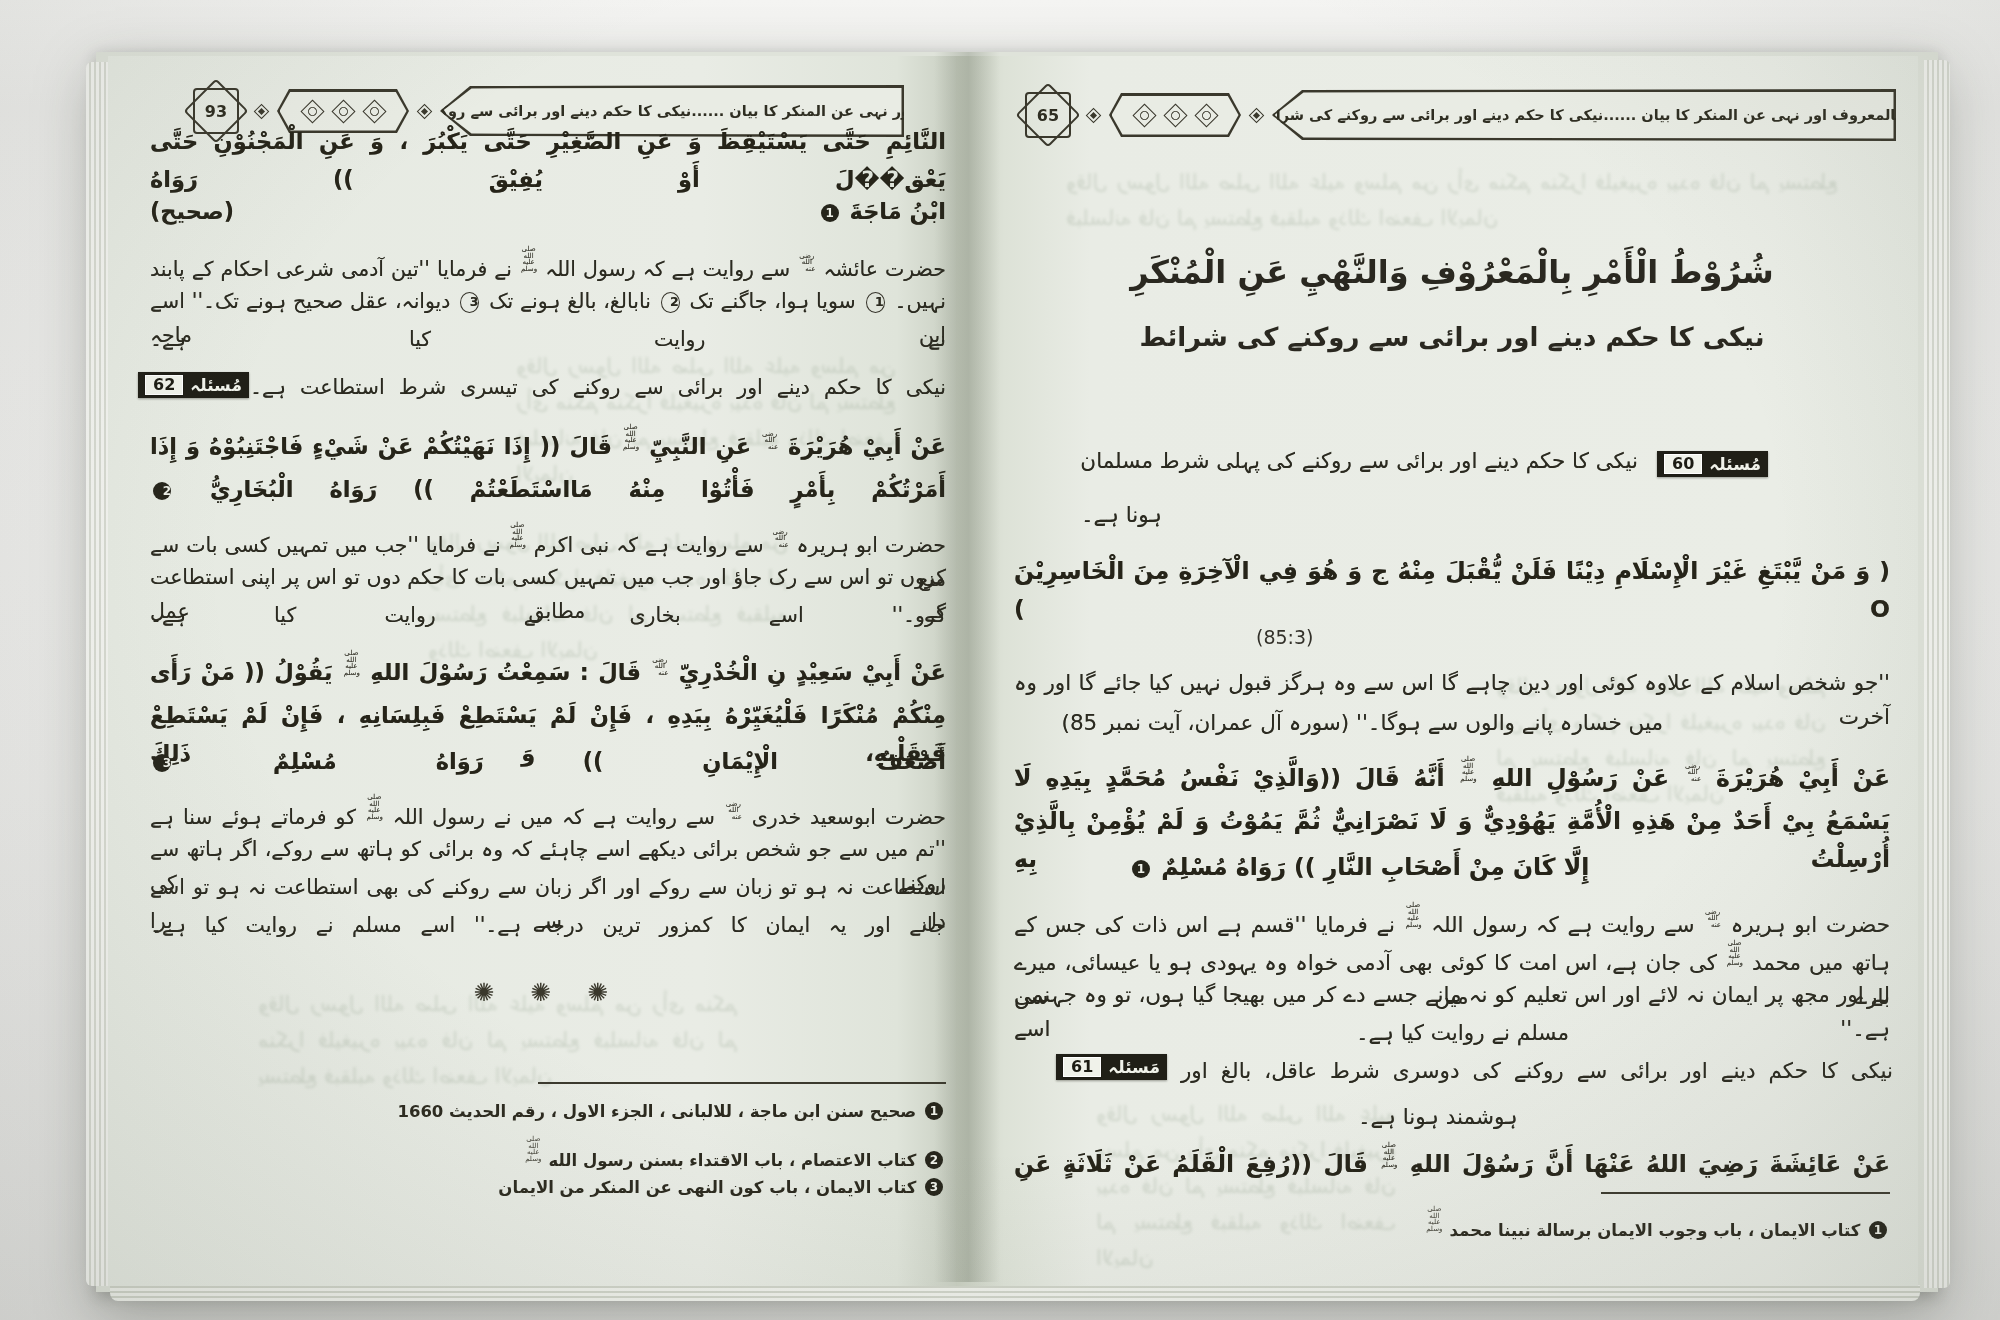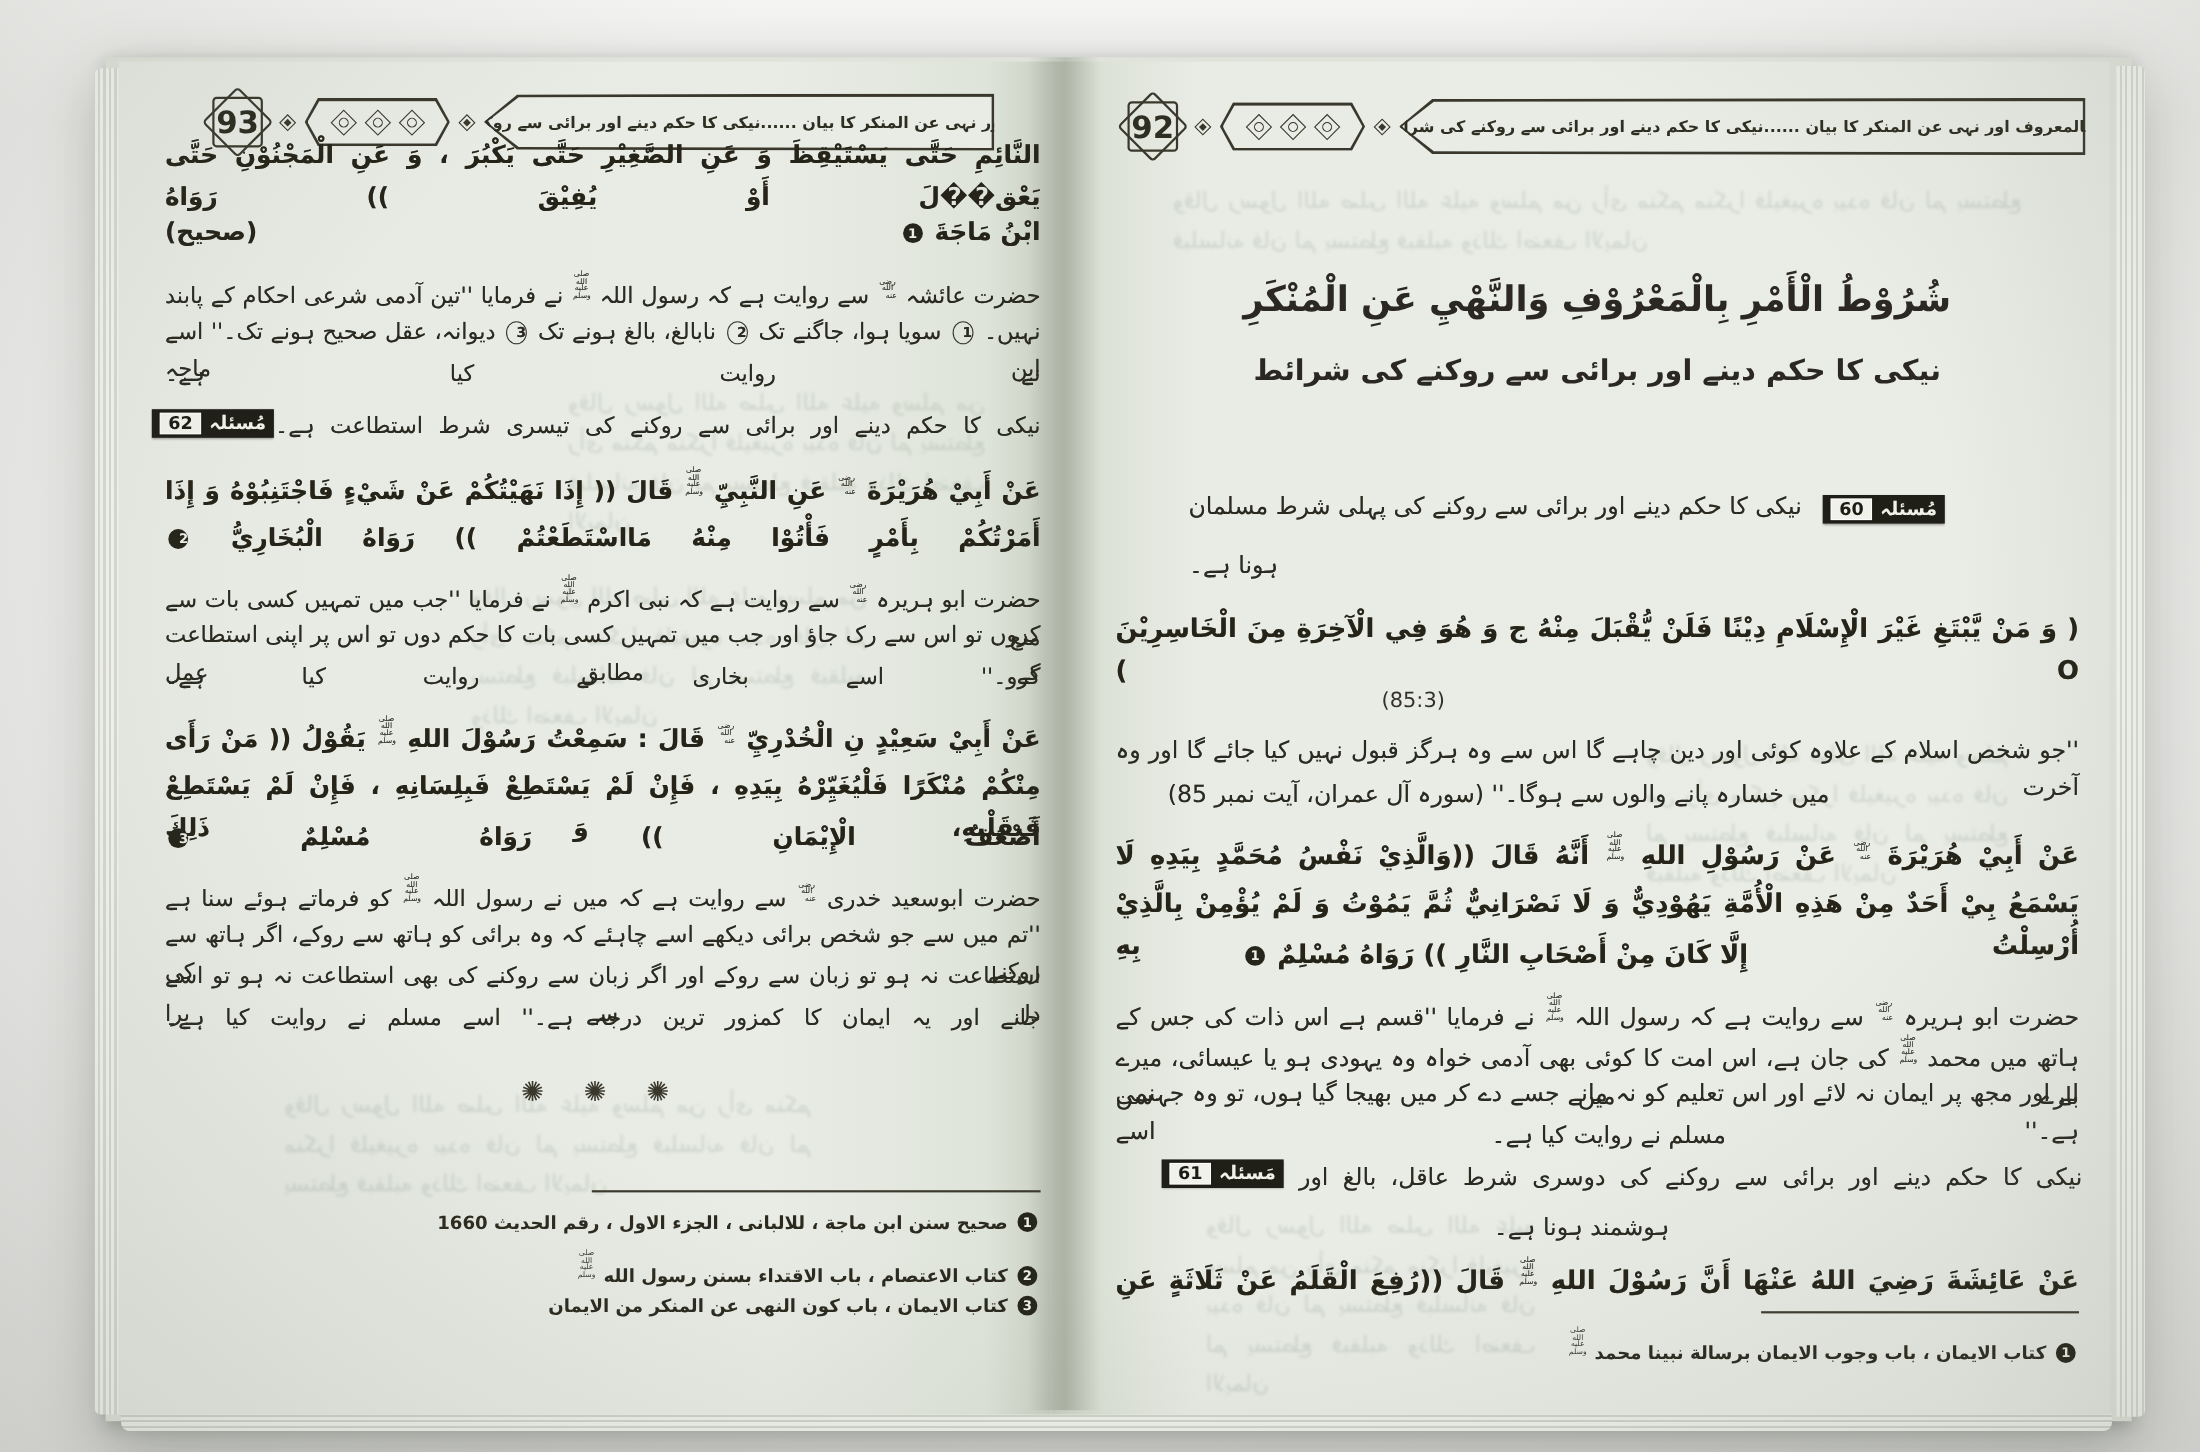--- a/index.html
+++ b/index.html
@@ -44,21 +44,21 @@
   .mnum{background:#f0f2ea;color:#1d1c14;border:1.6px solid #fff;outline:1px solid #1d1c14;
     font-size:16px;font-weight:700;line-height:18px;padding:0 7px;}
   
   .phead{position:absolute;display:flex;align-items:center;gap:10px;height:78px;direction:ltr;}
   .page-left .phead{left:78px;right:52px;top:16px;}
   .page-right .phead{left:62px;right:22px;top:20px;}
   .badge{position:relative;width:60px;height:60px;flex:0 0 auto;display:flex;align-items:center;justify-content:center;}
   .badge i{position:absolute;inset:7px;border:2px solid #3a382c;}
   .badge .s1{transform:rotate(0deg);border-radius:4px;}
   .badge .s2{transform:rotate(45deg);border-radius:4px;}
-  .badge span{position:relative;z-index:2;font-size:28px;font-weight:700;color:#2f2e22;}
+  .badge span{position:relative;z-index:2;font-size:16px;font-weight:700;color:#2f2e22;}
   .flo{width:9px;height:9px;border:1.6px solid #3a382c;transform:rotate(45deg);flex:0 0 auto;position:relative;}
   .flo::after{content:"";position:absolute;inset:2px;background:#3a382c;}
   .cart-o{position:relative;flex:0 0 auto;width:132px;height:44px;background:#3a382c;
     clip-path:polygon(0 50%,12px 0,calc(100% - 12px) 0,100% 50%,calc(100% - 12px) 100%,12px 100%);
     display:flex;align-items:center;justify-content:center;}
   .cart-i{position:absolute;inset:2.5px;background:#e9ece4;
     clip-path:polygon(0 50%,11px 0,calc(100% - 11px) 0,100% 50%,calc(100% - 11px) 100%,11px 100%);}
   .dmn{position:relative;z-index:2;width:15px;height:15px;border:1.8px solid #3a382c;transform:rotate(45deg);margin:0 7px;}
   .dmn::after{content:"";position:absolute;inset:3px;border:1.4px solid #3a382c;border-radius:50%;}
   .bnr-o{position:relative;flex:1 1 auto;height:52px;background:#3a382c;
@@ -153,21 +153,21 @@
     <div class="abs fnline rich" style="top:1042px;"><span class="fnm">1</span> صحيح سنن ابن ماجة ، للالبانى ، الجزء الاول ، رقم الحديث 1660</div>
     <div class="abs fnline rich" style="top:1080px;"><span class="fnm">2</span> كتاب الاعتصام ، باب الاقتداء بسنن رسول الله <span class="hon">صلى الله عليه وسلم</span></div>
     <div class="abs fnline rich" style="top:1118px;"><span class="fnm">3</span> كتاب الايمان ، باب كون النهى عن المنكر من الايمان</div>
   </div>
 
   <div class="page page-right">
     <div class="phead">
       <div class="badge">
         <i class="s1"></i>
           <i class="s2"></i>
-        <span>92</span>
+        <span>65</span>
       </div>
       <span class="flo"></span>
       <div class="cart-o">
         <div class="cart-i"></div>
         <span class="dmn"></span>
         <span class="dmn"></span>
         <span class="dmn"></span>
       </div>
       <span class="flo"></span>
       <div class="bnr-o">

